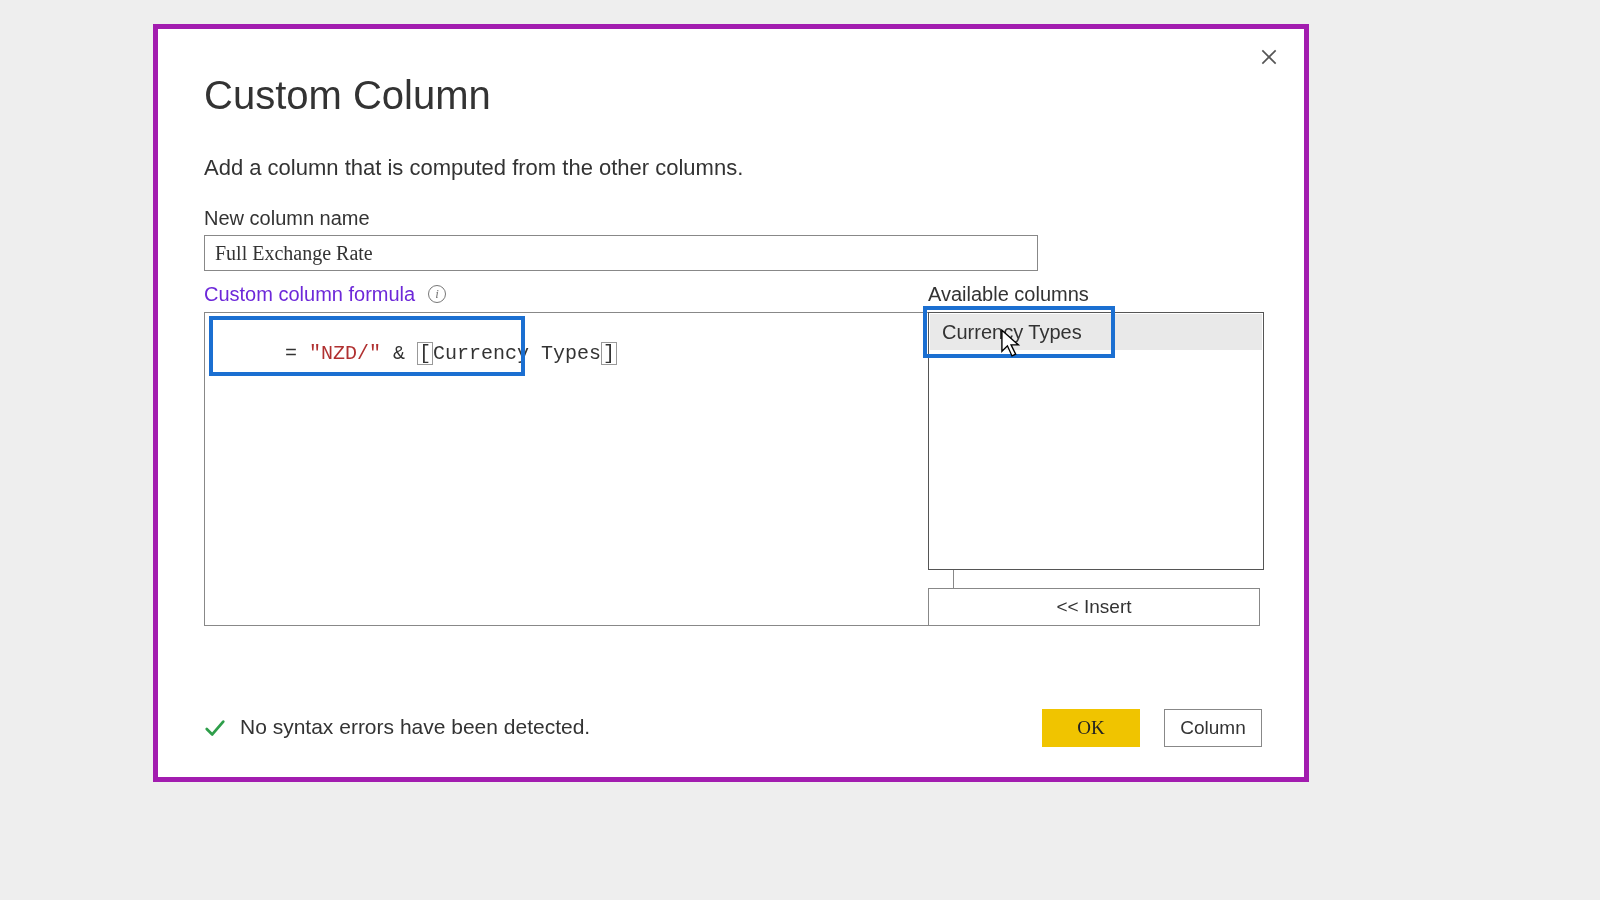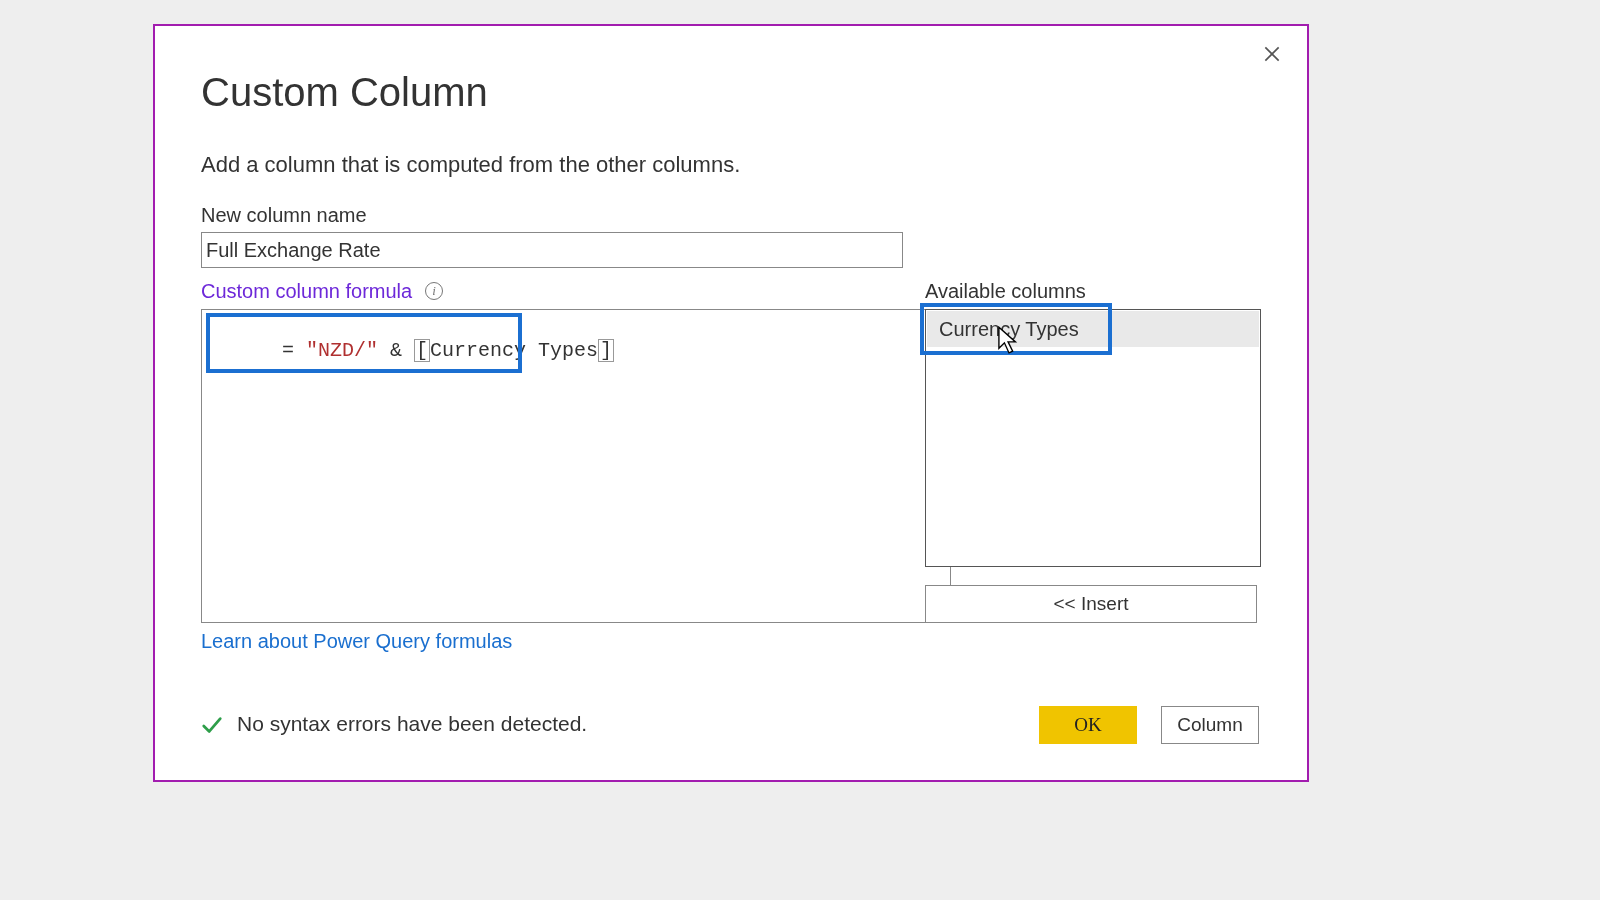--- a/index.html
+++ b/index.html
@@ -11,21 +11,21 @@
     font-family: "Segoe UI", Arial, sans-serif;
     overflow: hidden;
   }
   .dialog {
     position: absolute;
     left: 153px;
     top: 24px;
     width: 1156px;
     height: 758px;
     background: #ffffff;
-    border: 2px solid #a21caf;
+    border: 5px solid #a21caf;
     box-sizing: border-box;
   }
   .close-btn {
     position: absolute;
     top: 12px;
     right: 18px;
     width: 34px;
     height: 34px;
     display: flex;
     align-items: center;
@@ -57,28 +57,28 @@
     position: absolute;
     left: 46px;
     top: 178px;
     font-size: 20px;
     color: #333;
   }
   .input-newcol {
     position: absolute;
     left: 46px;
     top: 206px;
-    width: 702px;
+    width: 834px;
     height: 36px;
     border: 1px solid #888;
     box-sizing: border-box;
     font-size: 20px;
-    padding: 2px 4px;
-    color: #333;
-    font-family: Liberation Sans, sans-serif;
+    padding: 2px 10px;
+    color: #333;
+    font-family: Liberation Serif, serif;
   }
   .label-formula {
     position: absolute;
     left: 46px;
     top: 254px;
     font-size: 20px;
     color: #6d28d9;
   }
   .info-icon {
     position: absolute;
@@ -293,21 +293,20 @@
 
   <div class="available-box">
     <div class="available-item">
       <span>Currency Types</span>
       <div class="available-highlight"></div>
     </div>
   </div>
 
   <button class="insert-btn">&lt;&lt; Insert</button>
 
-  <div class="learn-link">Learn about Power Query formulas</div>
 
   <div class="status-row">
     <span class="check">
       <svg viewBox="0 0 24 24" fill="none" stroke="currentColor" stroke-width="3" stroke-linecap="round" stroke-linejoin="round">
         <polyline points="3,13 9,19 21,5"></polyline>
       </svg>
     </span>
     <span class="msg">No syntax errors have been detected.</span>
   </div>
 

